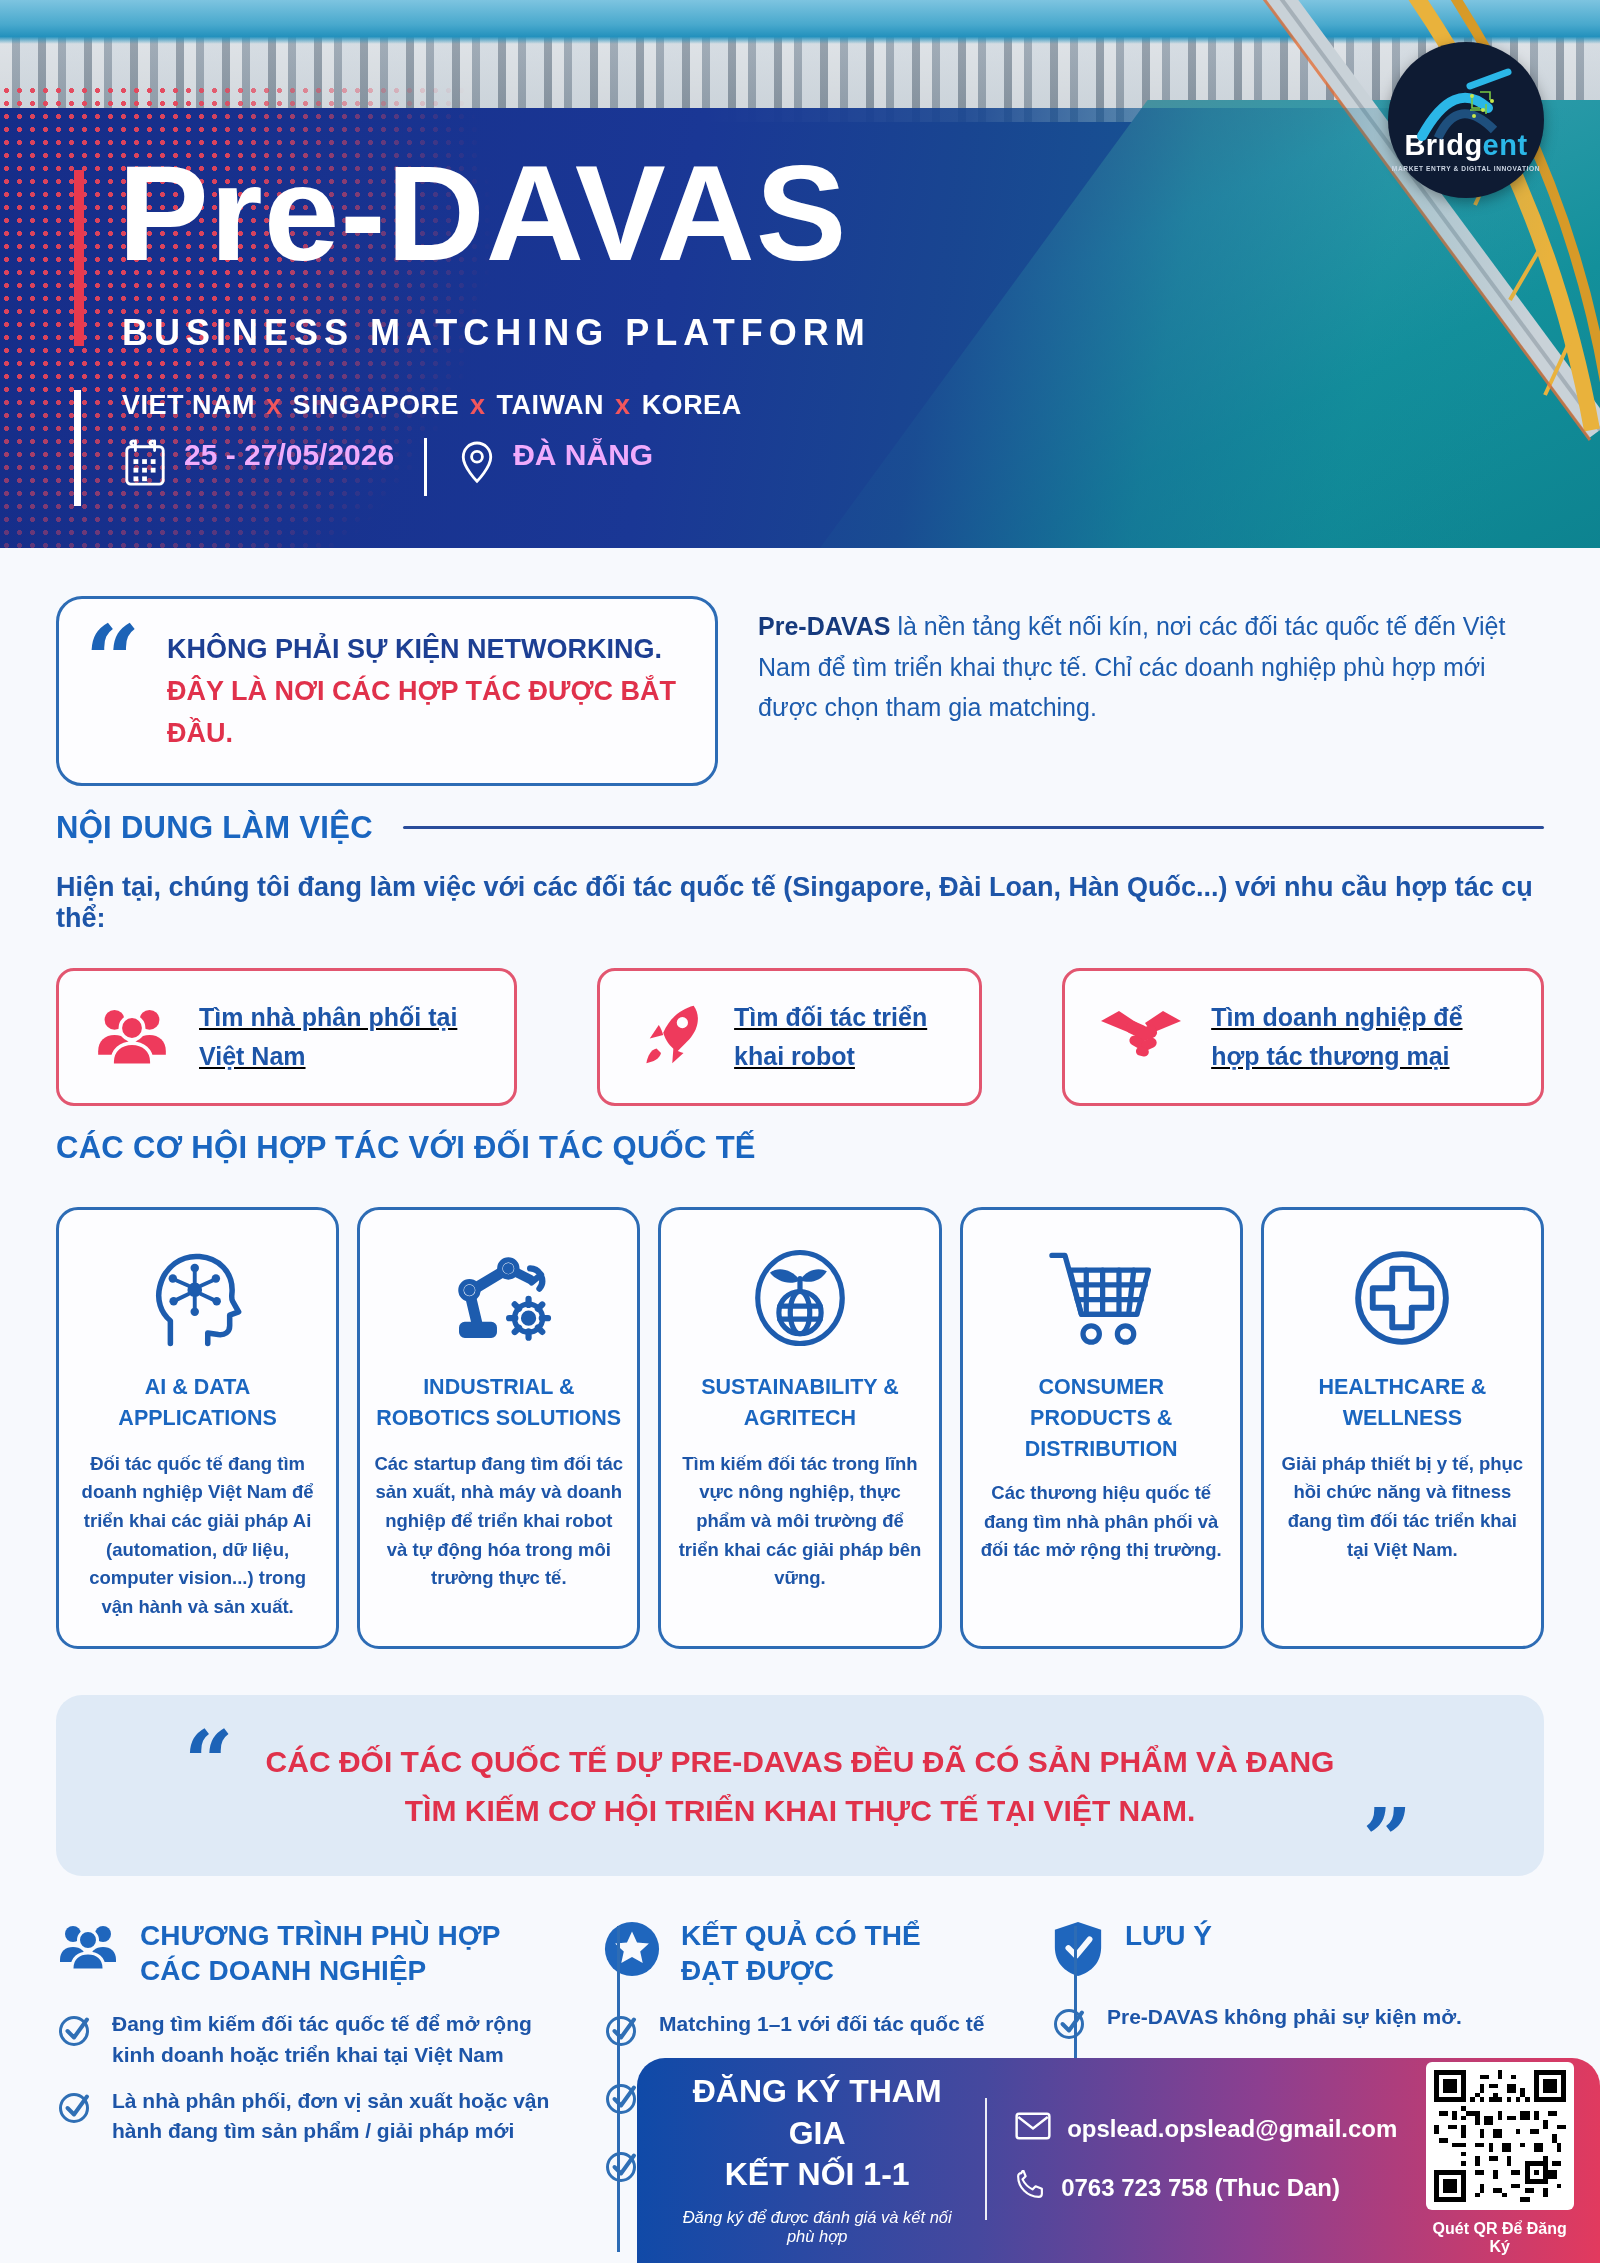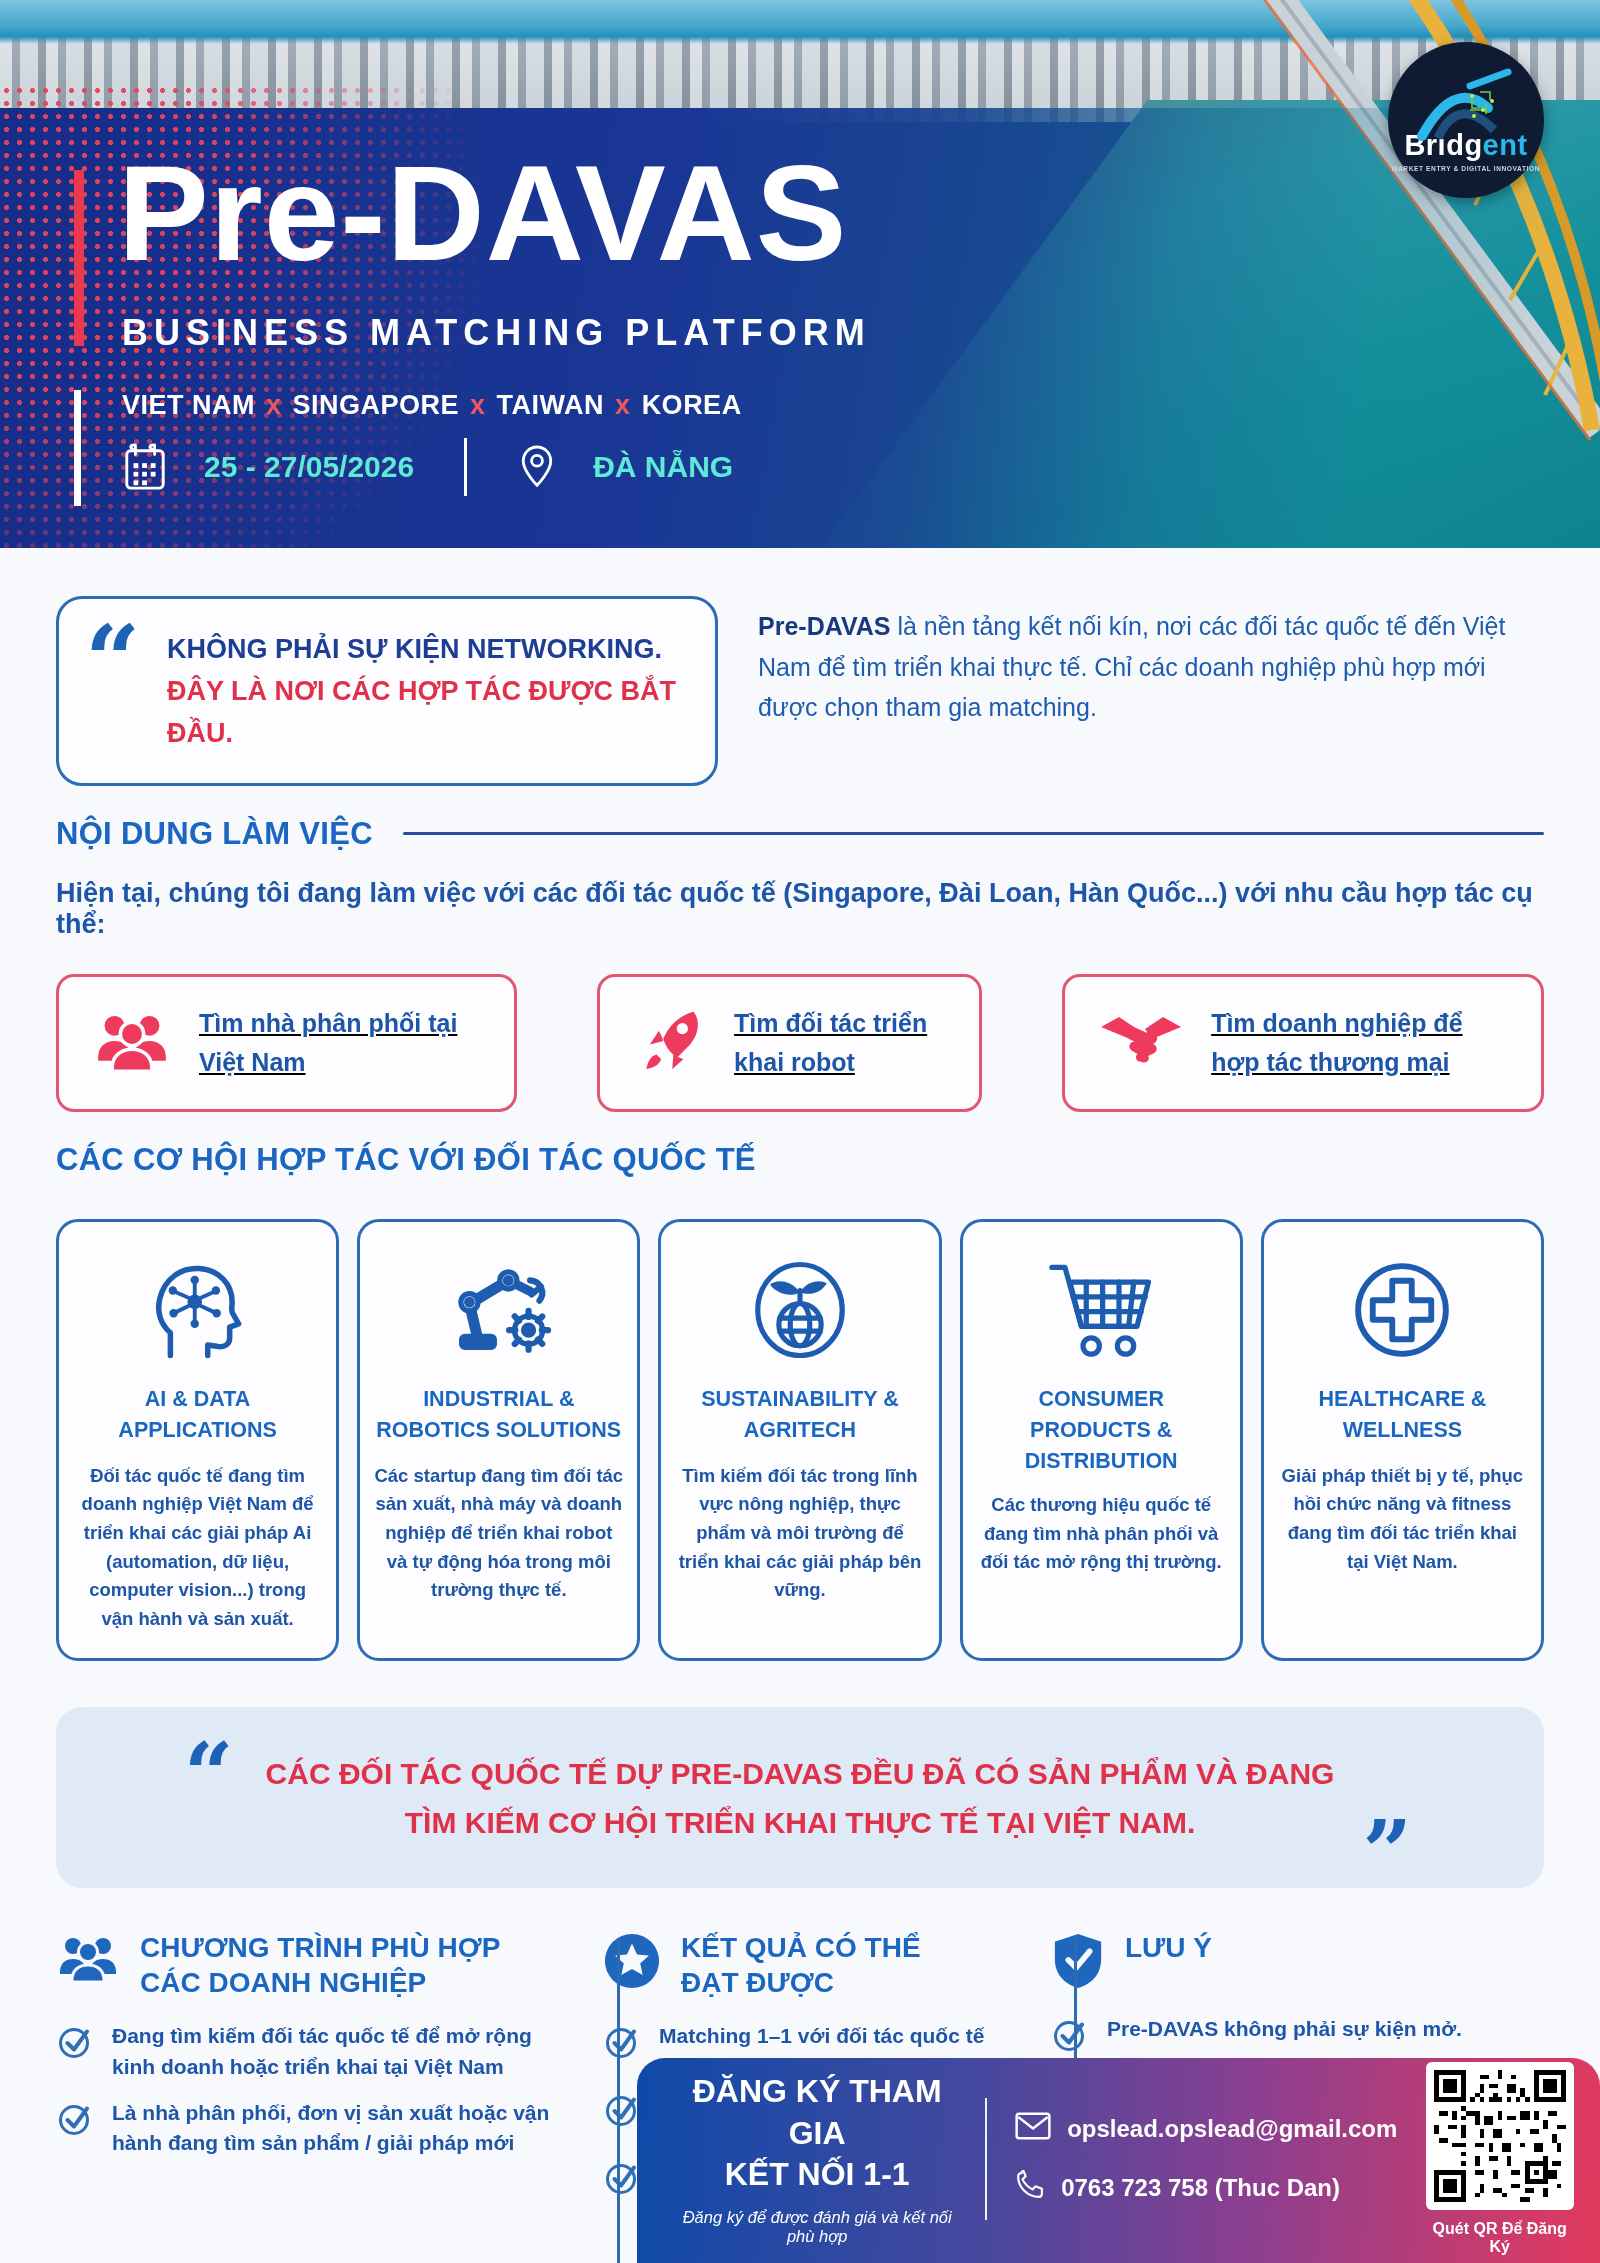--- a/index.html
+++ b/index.html
@@ -35,21 +35,21 @@
     background-size:13px 13px; opacity:.95;
     -webkit-mask-image:radial-gradient(circle at 14% 28%, #000 0 26%, rgba(0,0,0,0) 66%);
             mask-image:radial-gradient(circle at 14% 28%, #000 0 26%, rgba(0,0,0,0) 66%);
   }
   .accent-bar-red { position:absolute; left:74px; top:170px; width:10px; height:176px; background:#e8394e; }
   .accent-bar-white { position:absolute; left:74px; top:390px; width:7px; height:116px; background:#ffffff; }
   .hero-title { position:absolute; left:118px; top:142px; color:#fff; font-size:136px; font-weight:700; letter-spacing:1px; line-height:1.05; }
   .hero-subtitle { position:absolute; left:122px; top:312px; color:#fff; font-size:36px; font-weight:700; letter-spacing:6px; }
   .hero-countries { position:absolute; left:122px; top:390px; color:#fff; font-size:27px; font-weight:700; letter-spacing:.5px; }
   .hero-countries .x { color:#f2565c; padding:0 11px; font-weight:700; }
-  .hero-meta { position:absolute; left:122px; top:438px; display:flex; align-items:center; gap:36px; color:#5eead4; font-size:30px; font-weight:700; }
+  .hero-meta { position:absolute; left:122px; top:438px; display:flex; gap:16px; color:#f0abfc; font-size:30px; font-weight:700; }
   .hero-meta .vbar { width:3px; height:58px; background:#fff; margin:0 14px; }
   .hero-meta svg { display:block; }
   
   .logo { position:absolute; left:1388px; top:42px; width:156px; height:156px; border-radius:50%;
     background:#0e1b33; display:flex; flex-direction:column; align-items:center; justify-content:flex-end;
     padding-bottom:26px; box-shadow:0 4px 14px rgba(0,0,0,.35); }
   .logo svg.bridge { position:absolute; top:22px; left:24px; }
   .logo .brand { font-size:29px; font-weight:700; color:#fff; line-height:1; letter-spacing:.5px; }
   .logo .brand .accent { color:#2bb7e8; }
   .logo .tagline { font-size:6.6px; letter-spacing:.6px; color:#cdd6e4; margin-top:5px; font-weight:700; }
@@ -58,21 +58,21 @@
   .content { padding:0 56px; }
   .hook-row { display:flex; gap:40px; padding-top:48px; }
   .hook-box { width:662px; flex:0 0 auto; background:#fdfdff; border:3px solid #2d6cb5; border-radius:26px;
     padding:30px 30px 28px 108px; position:relative; }
   .hook-box .qmark { position:absolute; left:26px; top:14px; font-family:"DejaVu Serif",serif; font-size:96px; font-weight:700; color:#1c63b7; line-height:1; }
   .hook-line1 { color:#1d3f93; font-size:27px; font-weight:800; line-height:1.55; }
   .hook-line2 { color:#e0314b; font-size:27px; font-weight:800; line-height:1.55; }
   .hook-side { flex:1 1 auto; padding-top:10px; color:#1d5cae; font-size:25px; line-height:1.62; font-weight:500; }
   .hook-side b { color:#163a7d; font-weight:800; }
 
-  .sec-head { display:flex; align-items:center; gap:30px; margin-top:30px; }
+  .sec-head { display:flex; align-items:center; gap:30px; margin-top:24px; }
   .sec-head h2 { color:#1a66c0; font-size:31px; font-weight:800; letter-spacing:.3px; white-space:nowrap; }
   .sec-head .rule { flex:1; height:3px; background:#2a4d9b; border-radius:2px; }
   .work-intro { margin-top:26px; color:#1d55a8; font-size:27px; font-weight:700; }
 
   .need-cards { display:flex; gap:80px; margin-top:34px;text-decoration:underline; }
   .need-card { background:#fdfdff; border:3px solid #e25670; border-radius:18px; display:flex; align-items:center;
     gap:28px; padding:22px 34px; min-height:138px; }
   .need-card:nth-child(1){ flex:1.12; } .need-card:nth-child(2){ flex:.9; } .need-card:nth-child(3){ flex:1.18; }
   .need-card .ic { color:#ee3a5c; flex:0 0 auto; }
   .need-card .lbl { color:#1d55a8; font-size:25px; font-weight:700; line-height:1.55; }

